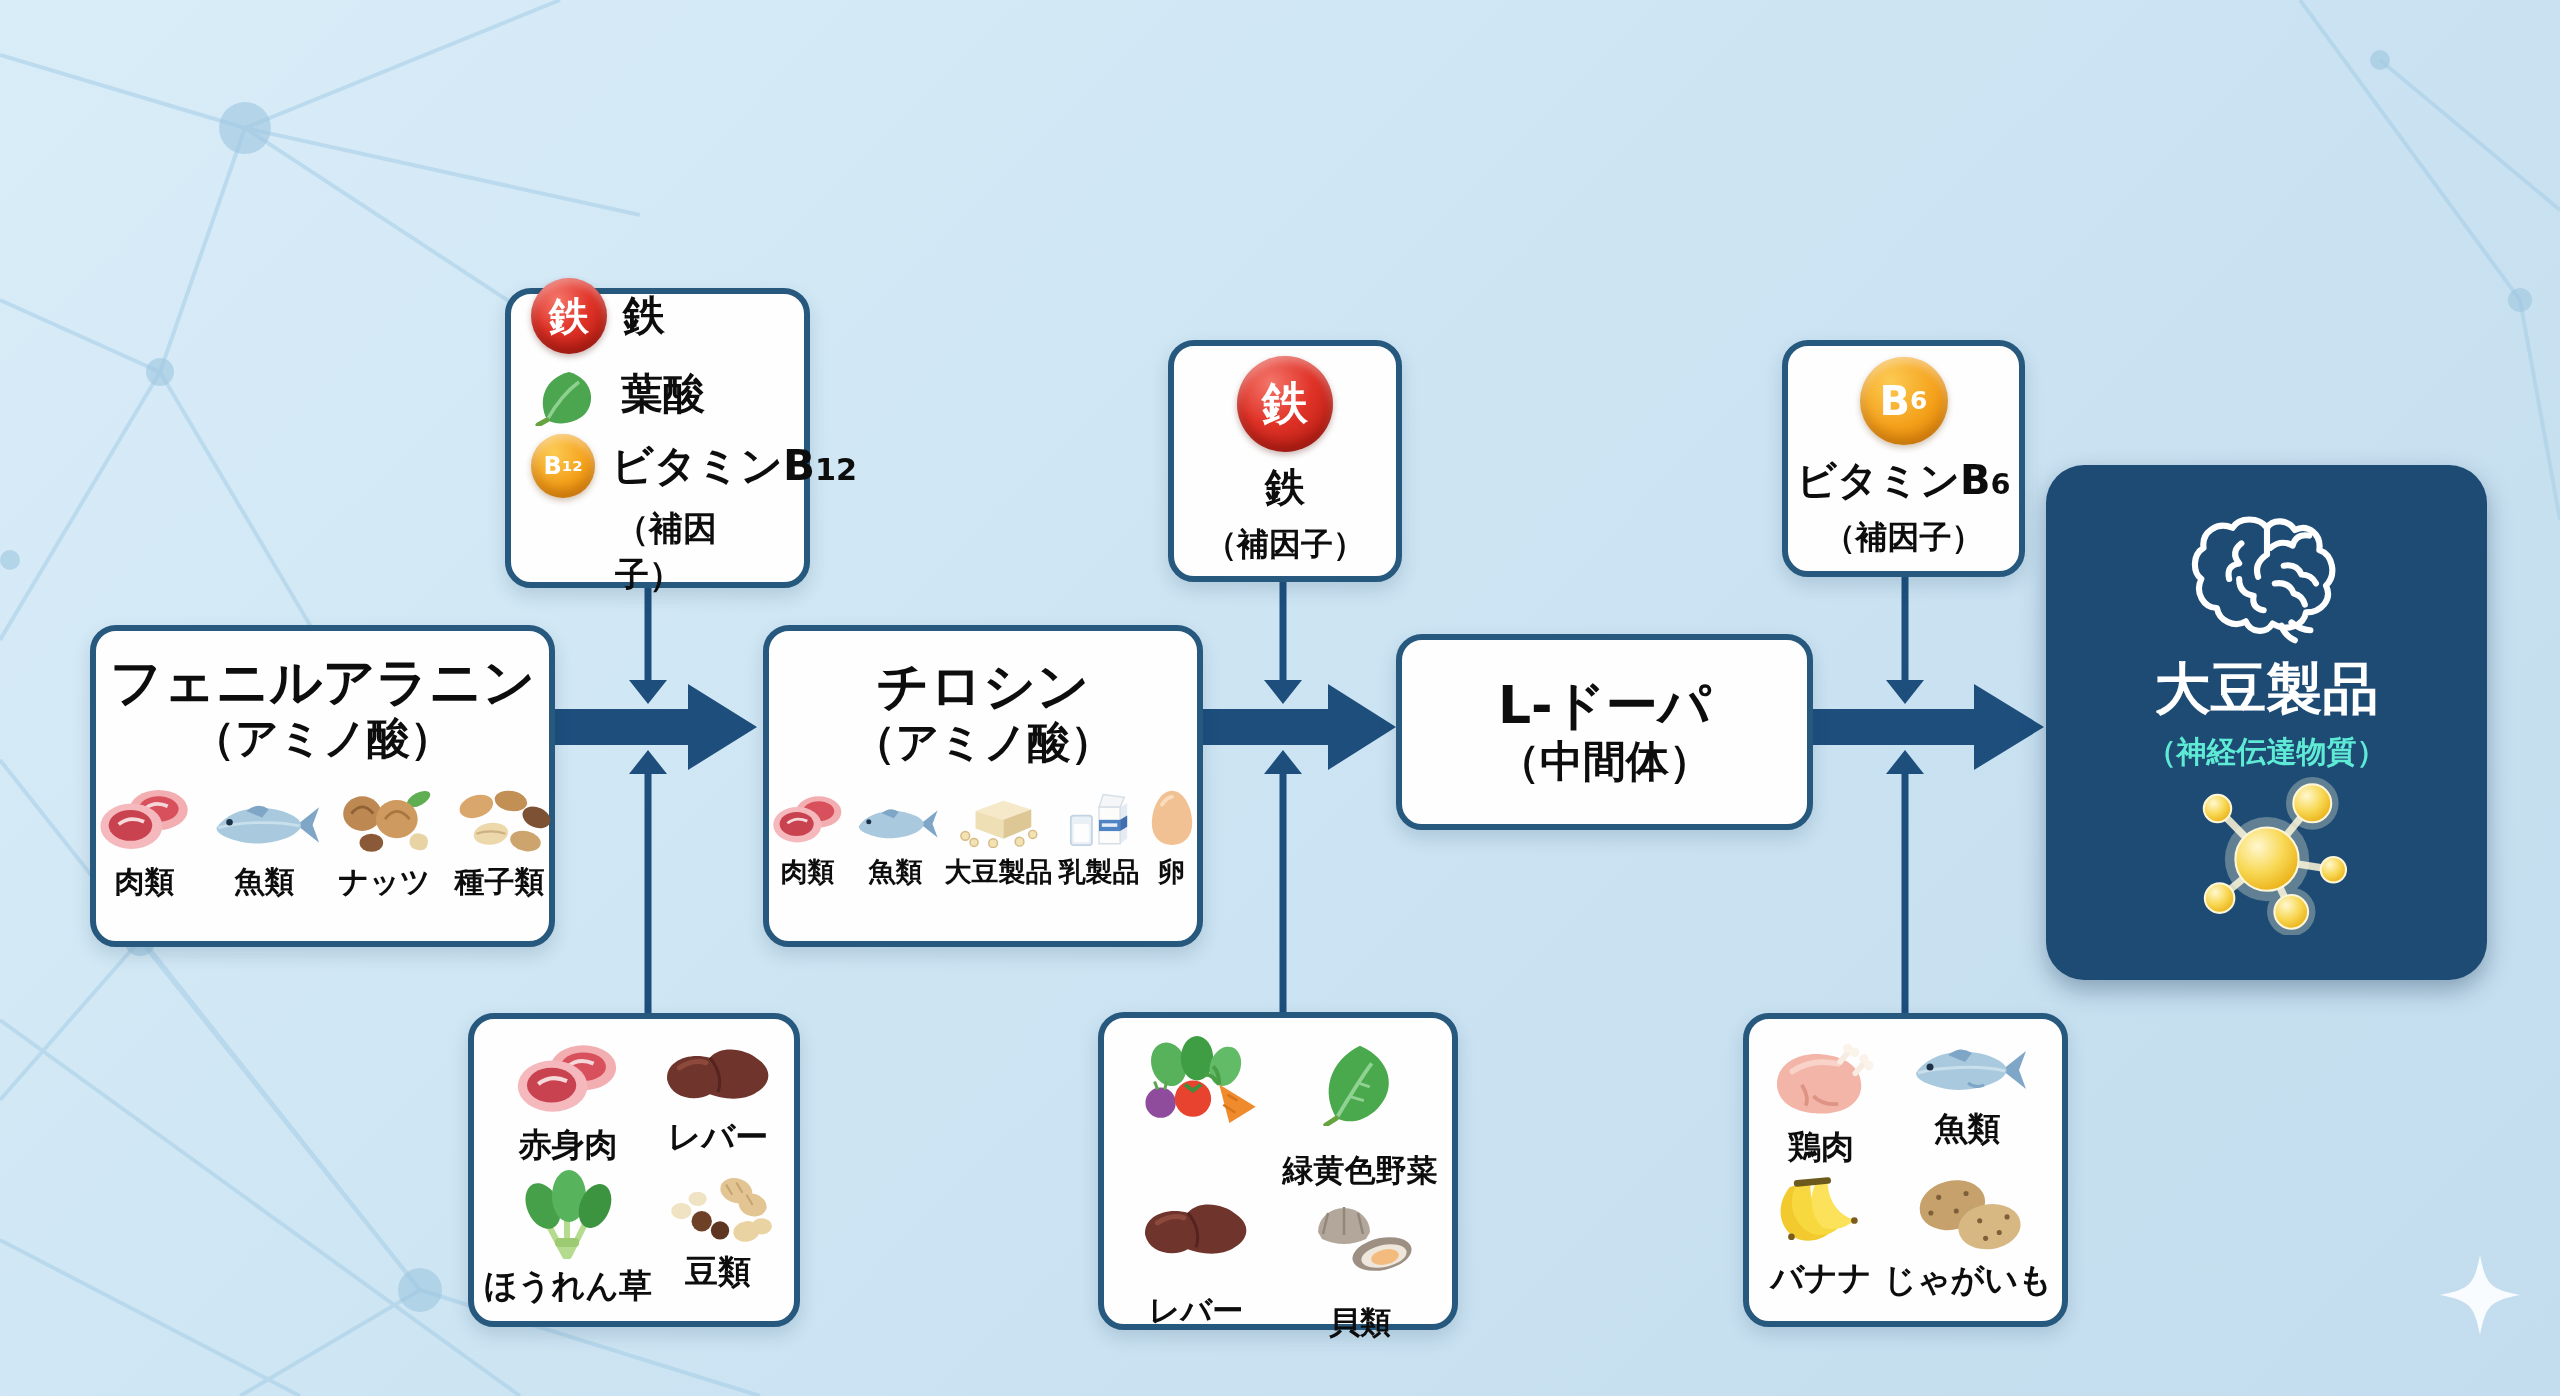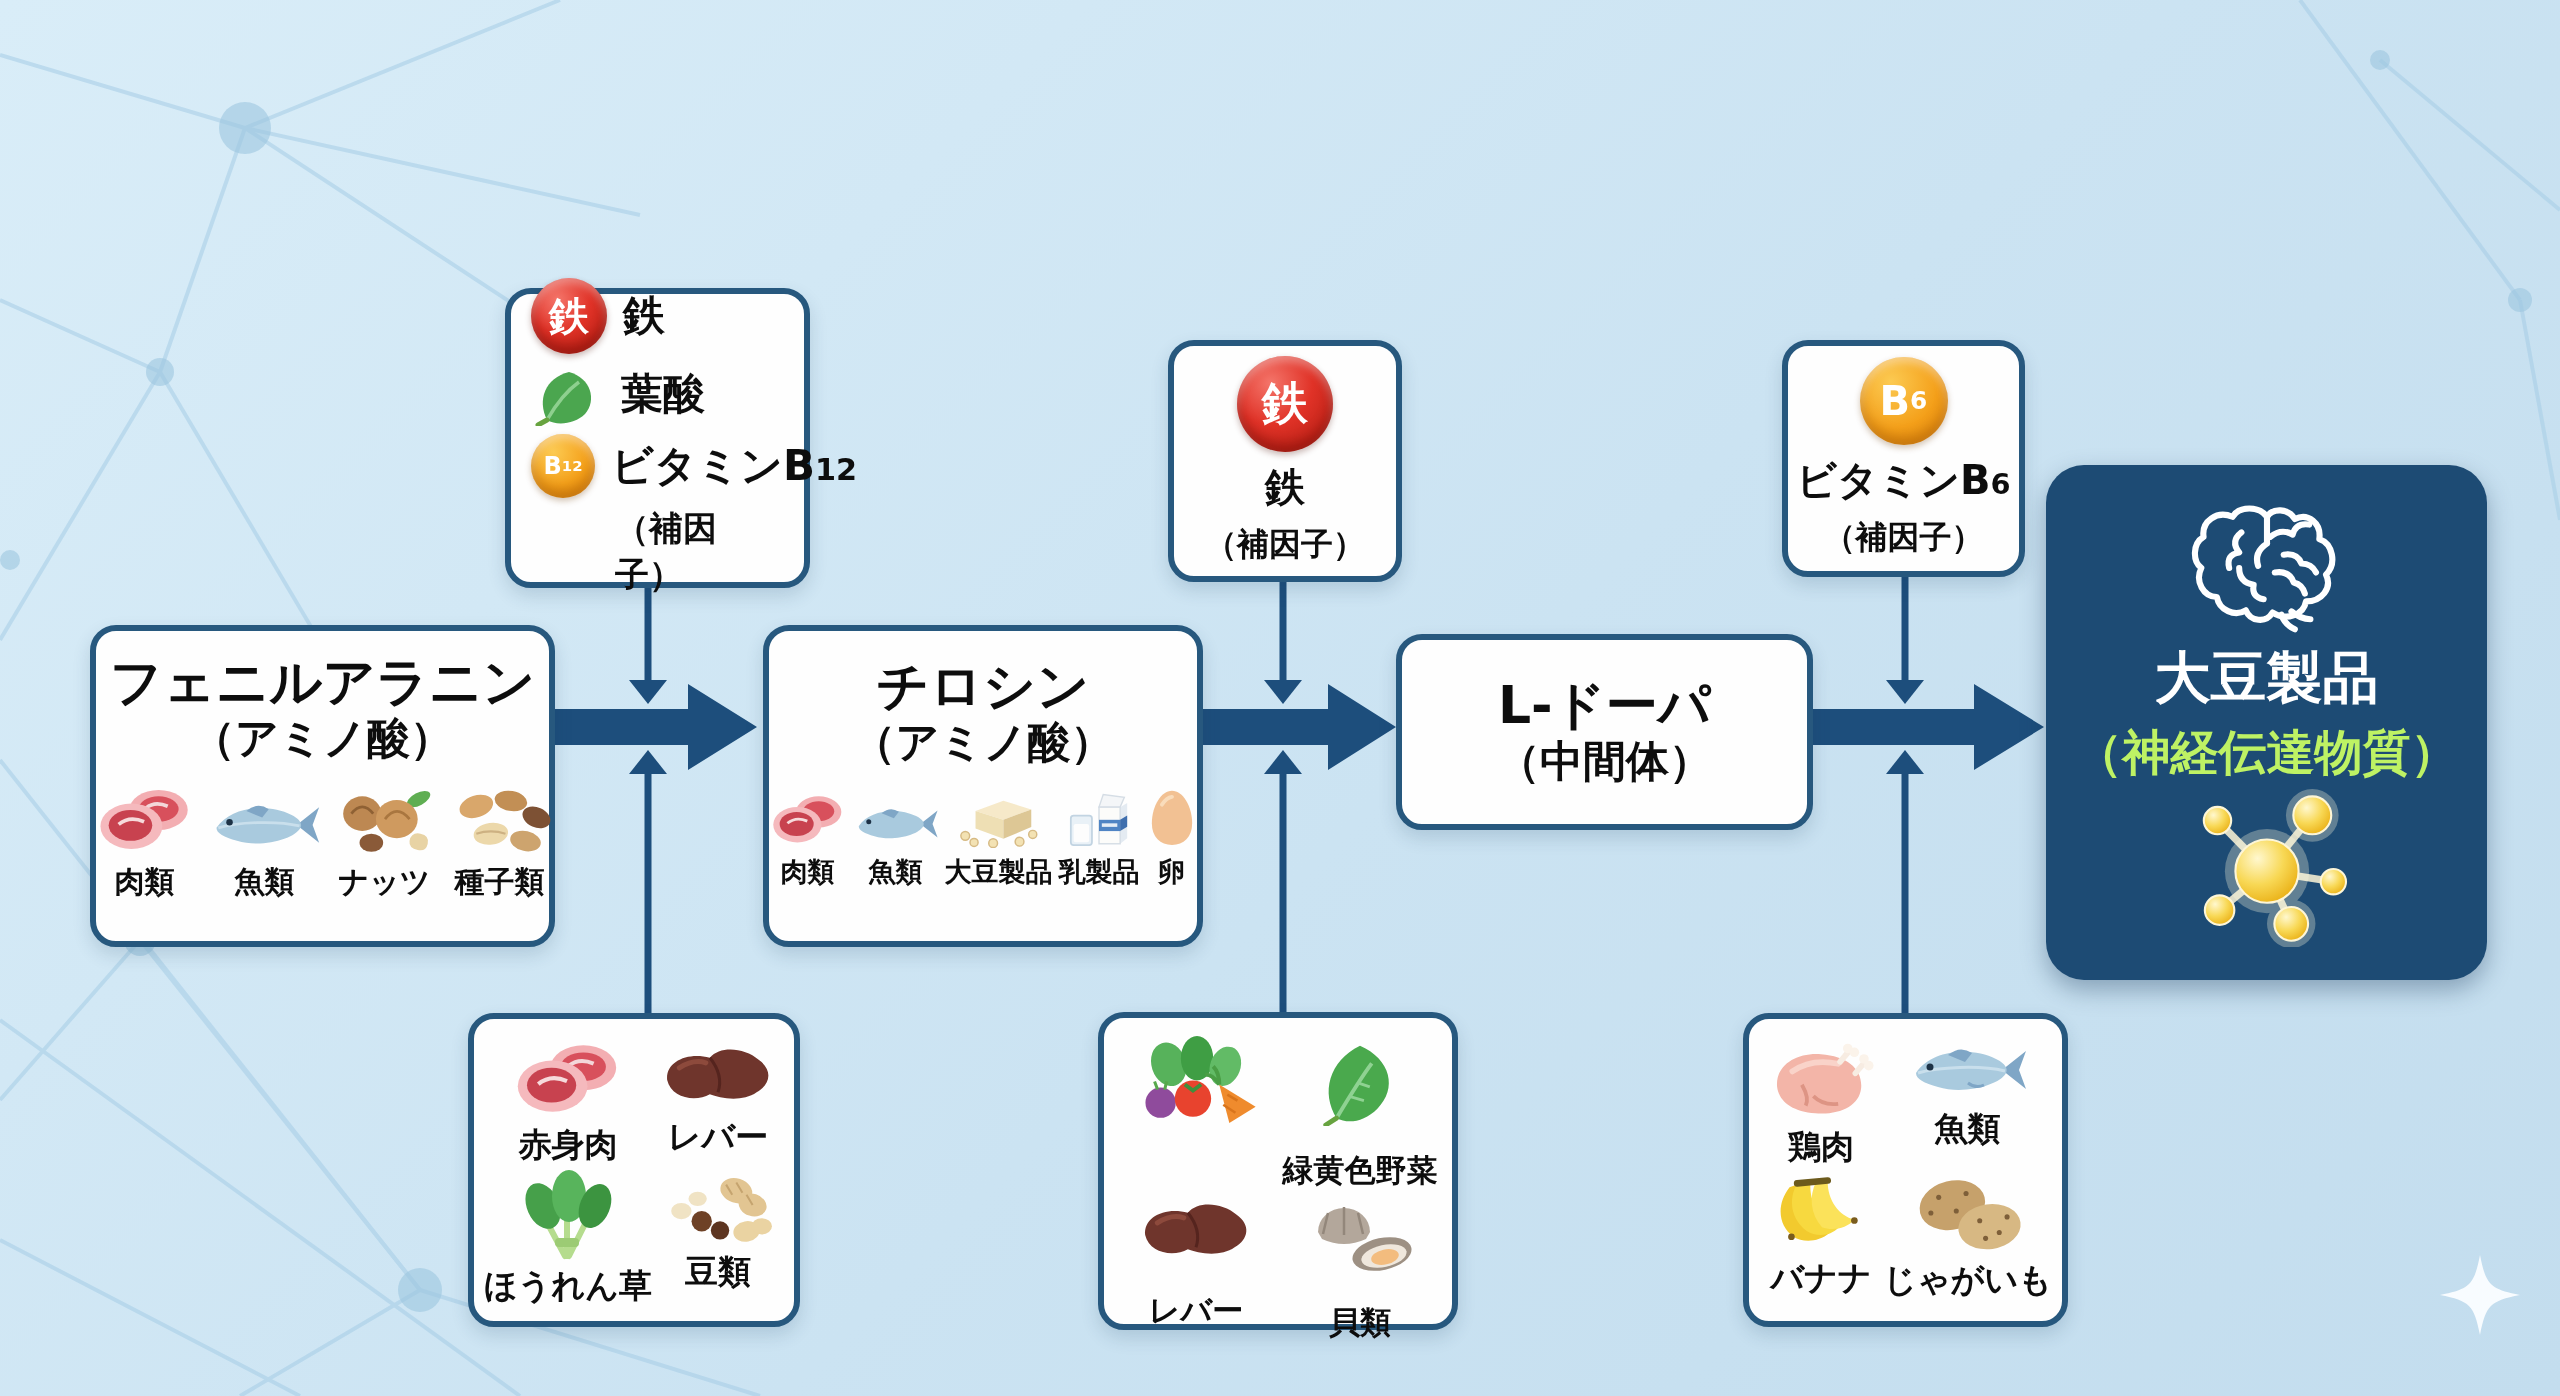--- a/index.html
+++ b/index.html
@@ -49,21 +49,21 @@
   .foods{display:flex;align-items:flex-end;justify-content:center;gap:14px;margin-top:18px;}
   .main2 .foods{gap:6px;}
   .food{display:flex;flex-direction:column;align-items:center;gap:6px;}
   .food-label{font-size:30px;font-weight:800;white-space:nowrap;}
   .main2 .food-label{font-size:27px;}
   
   .dopa{left:2046px;top:465px;width:441px;height:515px;background:#1d4b74;border:none;border-radius:38px;
     display:flex;flex-direction:column;align-items:center;justify-content:center;gap:4px;color:#fff;
     box-shadow:0 10px 24px rgba(15,45,80,.35);}
   .dopa-title{font-size:56px;font-weight:900;color:#fff;}
-  .dopa-sub{font-size:48px;font-weight:800;color:#bef264;}
+  .dopa-sub{font-size:30px;font-weight:800;color:#5eead4;}
   
   .fbox{display:grid;grid-template-columns:1fr 1fr;align-content:space-evenly;justify-items:center;padding:18px 10px;}
   .fb1{left:468px;top:1013px;width:332px;height:314px;}
   .fb2{left:1098px;top:1012px;width:360px;height:318px;}
   .fb3{left:1743px;top:1013px;width:325px;height:314px;}
   .fcell{display:flex;flex-direction:column;align-items:center;gap:4px;}
   .fcell .food-label{font-size:33px;}
   .fb2 .food-label{font-size:31px;margin-top:20px;}
 </style>
 </head>

